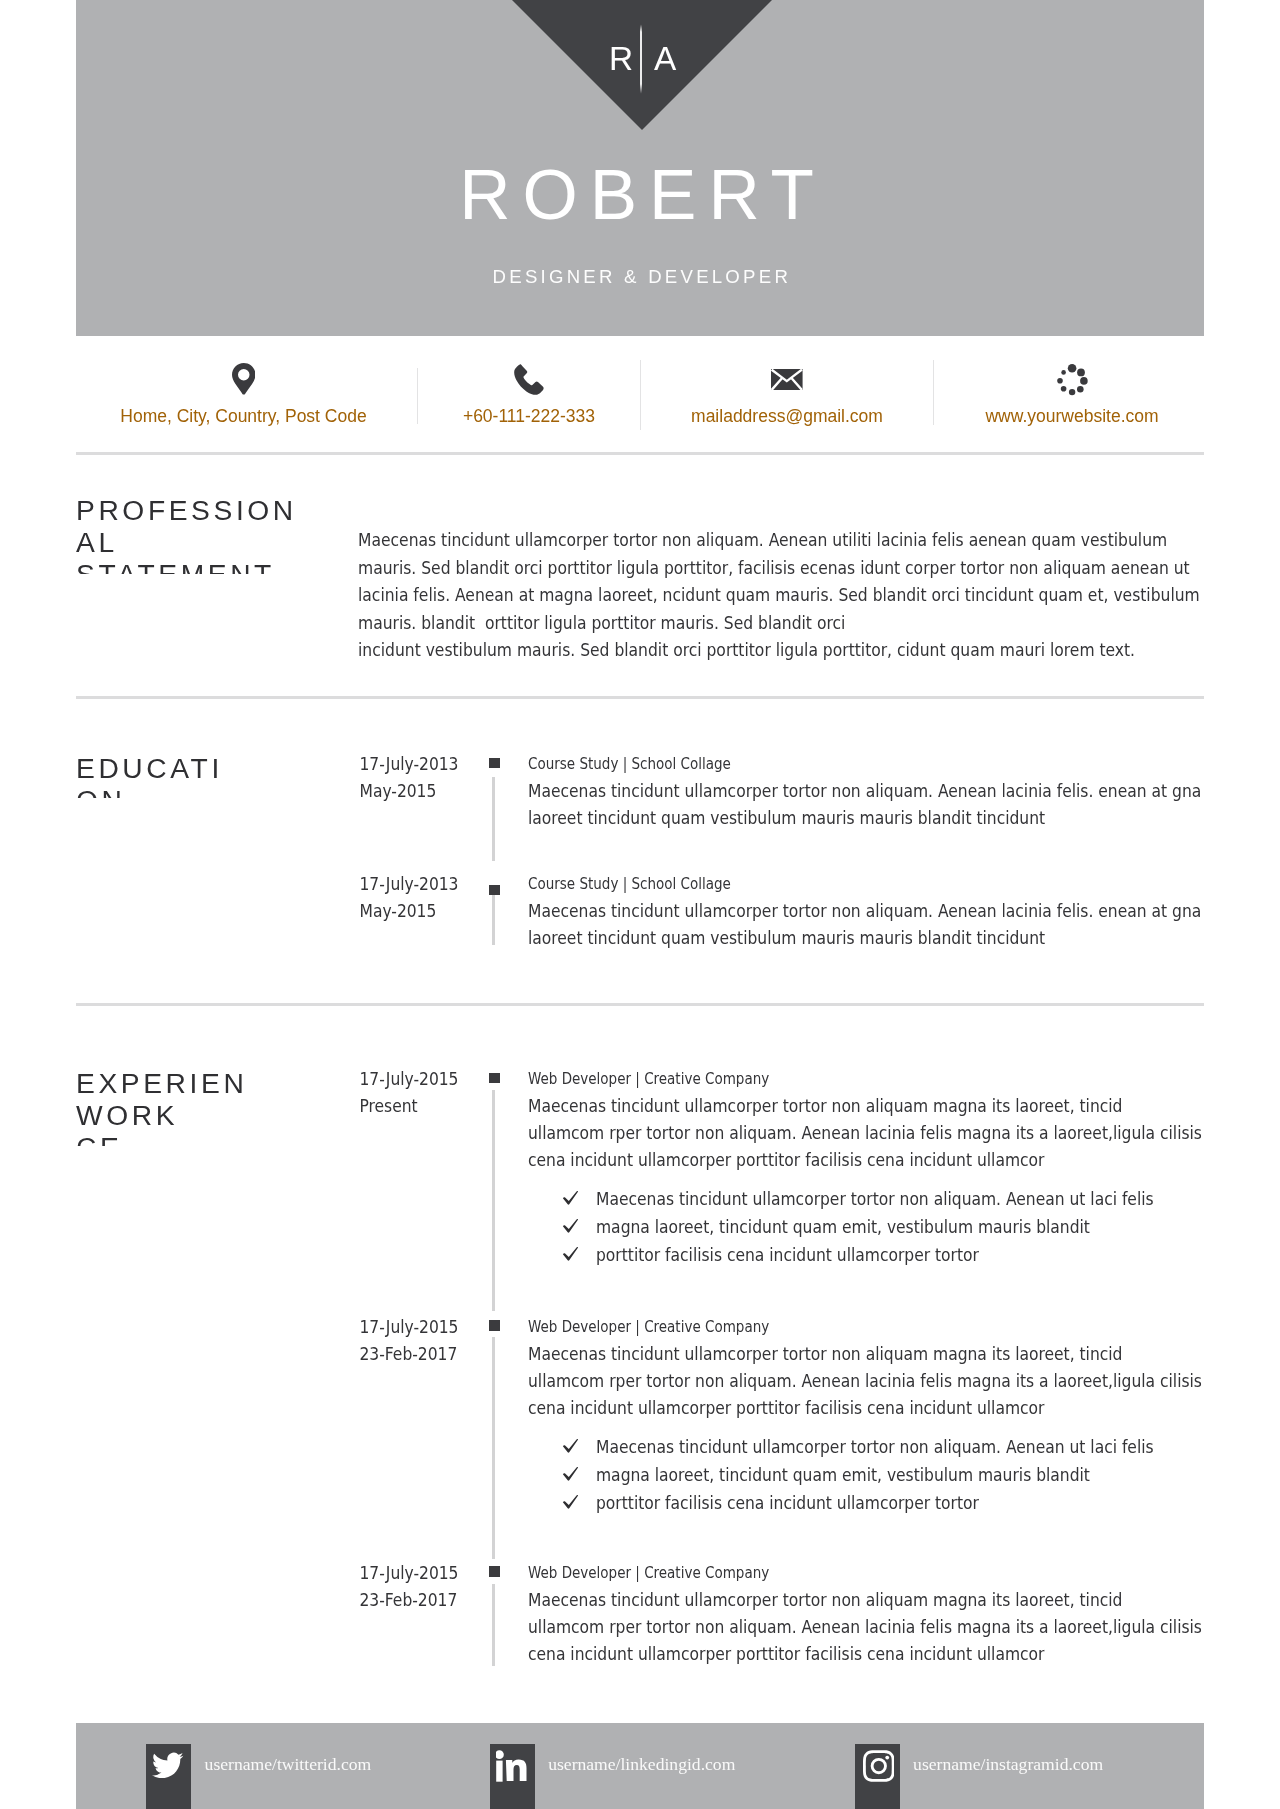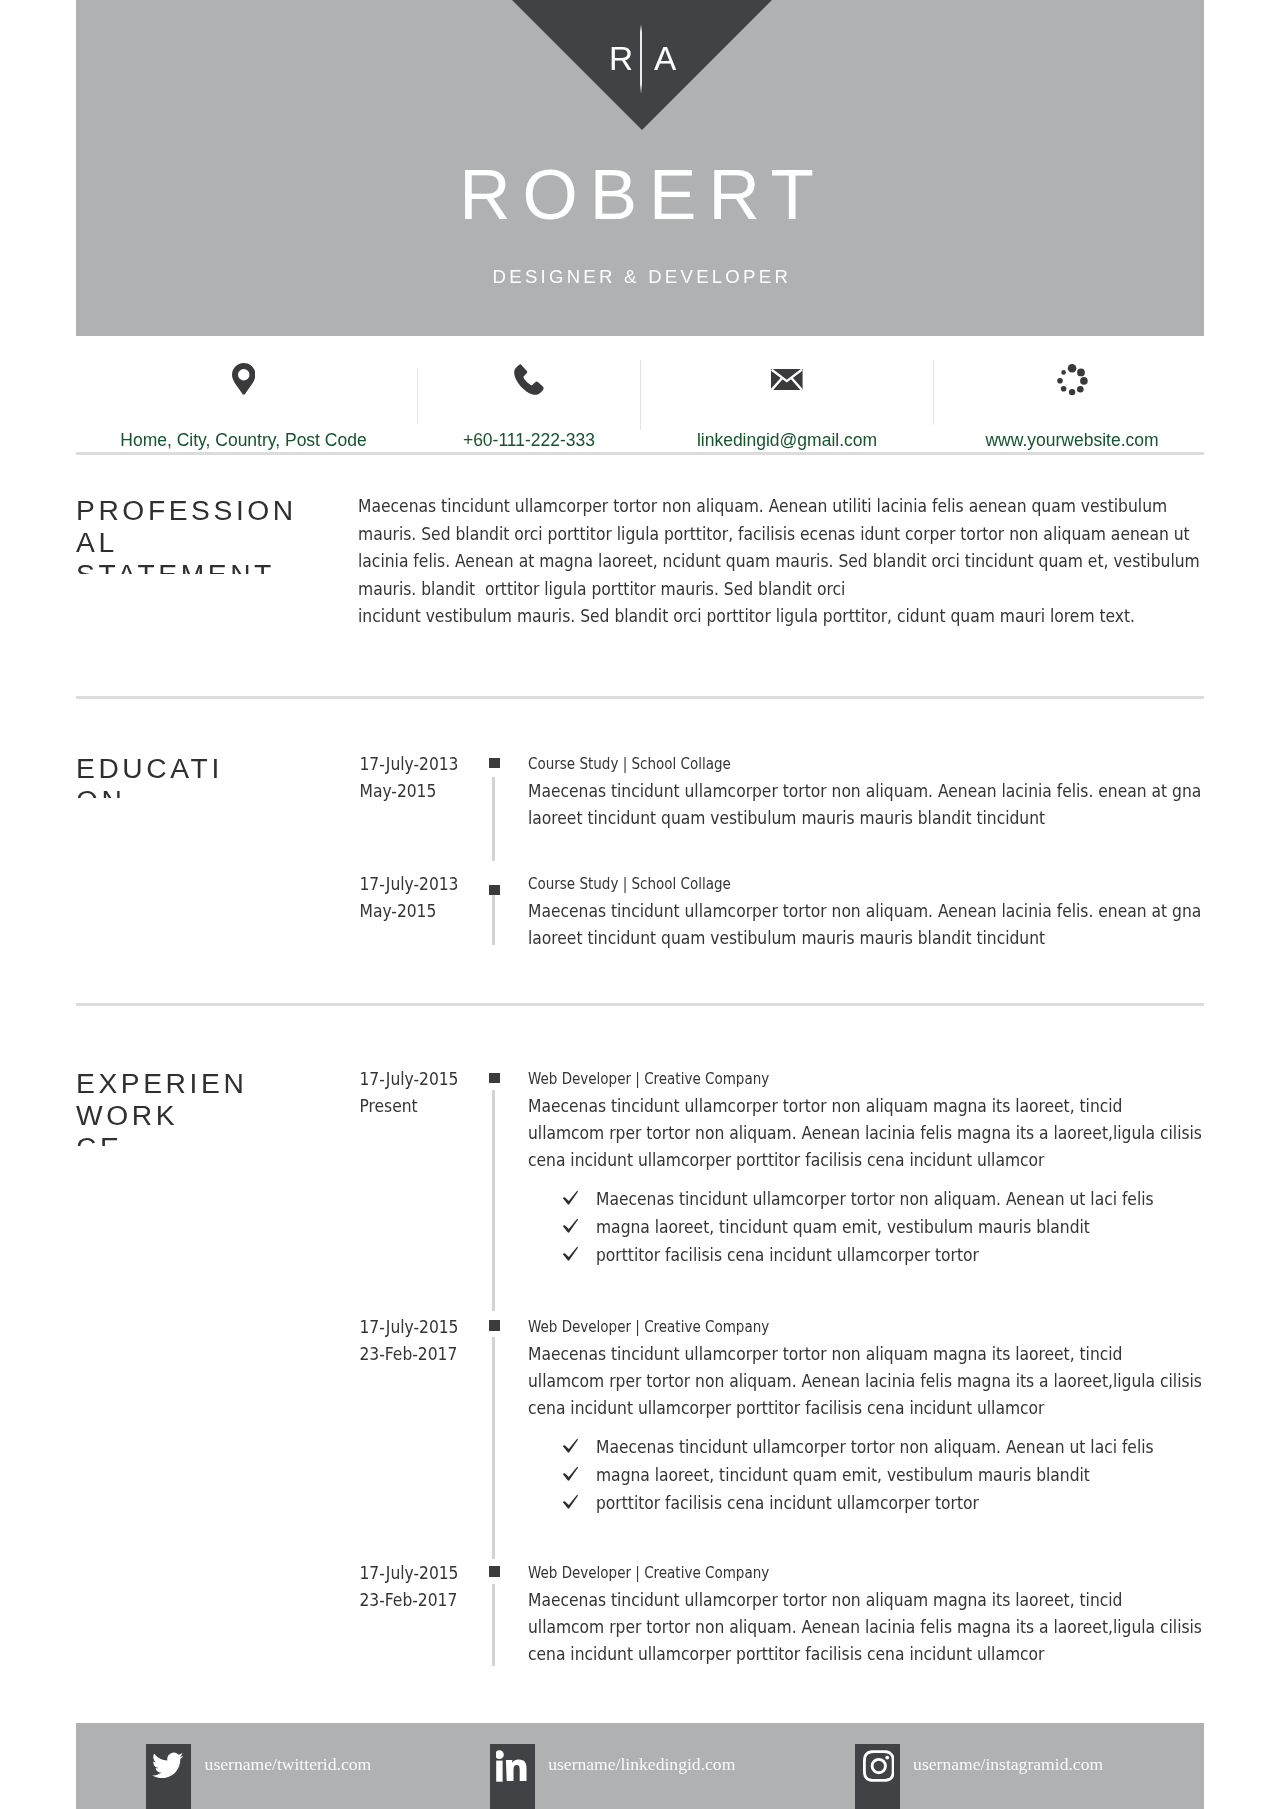--- a/index.html
+++ b/index.html
@@ -21,32 +21,32 @@
         letter-spacing:12px;text-indent:12px;}
   .role{position:absolute;left:0.2px;top:265px;width:1128px;text-align:center;color:#fdfdfd;
         font-family:"Liberation Sans",sans-serif;font-weight:400;font-size:18.6px;line-height:24px;
         letter-spacing:3.25px;text-indent:3.25px;}
 
   
   .contact{position:absolute;left:76px;top:336px;width:1128px;height:117px;}
   .cx{position:absolute;top:0;height:117px;}
   .cx .ico{position:absolute;left:0;top:27.3px;width:100%;text-align:center;height:34px;line-height:0;}
   .cx .lbl{position:absolute;left:0;top:69px;width:100%;text-align:center;
-           font-family:"Liberation Sans",sans-serif;font-size:17.5px;color:#14532d;line-height:22px;margin-top:24px;}
+           font-family:"Liberation Sans",sans-serif;font-size:17.5px;color:#a16207;line-height:22px;}
   .vdiv{position:absolute;width:1px;background:#e3e3e4;}
 
   
   .hr{position:absolute;left:76px;width:1128px;height:3px;background:#dcdcdd;}
   .sec-h{position:absolute;left:76px;width:300px;overflow:hidden;white-space:nowrap;
          font-family:"Liberation Sans",sans-serif;font-weight:400;font-size:28.2px;line-height:32px;
          letter-spacing:3.6px;color:#2f2f32;text-transform:uppercase;}
 
   
   .ptxt{position:absolute;left:358px;width:847px;font-family:"DejaVu Sans Condensed",sans-serif;
-        font-size:17.3px;line-height:27.6px;color:#343437;white-space:pre-wrap;}
+        font-size:17.3px;line-height:27.6px;color:#343437;white-space:pre-wrap;margin-top:34px;}
 
   
   .tl-line{position:absolute;width:3px;background:#d3d3d4;}
   .tl-sq{position:absolute;width:10.8px;height:10.6px;background:#3b3b3e;}
   .tl-date{position:absolute;left:359.5px;width:140px;font-family:"DejaVu Sans Condensed",sans-serif;
            font-size:17.25px;line-height:27.3px;color:#343437;white-space:nowrap;}
   .tl-body{position:absolute;left:528px;width:700px;font-family:"DejaVu Sans Condensed",sans-serif;
            font-size:17.25px;line-height:27.3px;color:#343437;white-space:nowrap;}
   .tl-title{font-size:15px;}
   .chk{position:absolute;left:562px;font-family:"DejaVu Sans Condensed",sans-serif;
@@ -102,21 +102,21 @@
 
     <div class="vdiv" style="left:564px;top:23.7px;height:70.3px"></div>
 
     <div class="cx" style="left:565px;width:292px">
       <div class="ico">
         <svg width="31.6" height="21.6" viewBox="0 0 31.6 21.6" style="vertical-align:top;margin-top:5.5px">
             <path fill="#3a3a3d" d="M0 0h31.6v21.6H0z"></path>
             <path fill="none" stroke="#ffffff" stroke-width="2.4" d="M0.6 0.6 L15.8 12.1 L31.0 0.6 M0.6 21.0 L11.4 8.8 M31.0 21.0 L20.2 8.8"></path>
           </svg>
       </div>
-      <div class="lbl">linkedingid@gmail.com</div>
+      <div class="lbl">mailaddress@gmail.com</div>
     </div>
 
     <div class="vdiv" style="left:857px;top:24.4px;height:64.7px"></div>
 
     <div class="cx" style="left:861px;width:270px">
       <div class="ico">
         <svg width="32" height="32" viewBox="0 0 32 32" style="margin-top:0.4px">
           <circle cx="16.1" cy="4.3" r="4.3" fill="#3a3a3d"></circle>
           <circle cx="25.0" cy="8.4" r="3.9" fill="#3a3a3d"></circle>
           <circle cx="27.9" cy="16.9" r="3.8" fill="#3a3a3d"></circle>

